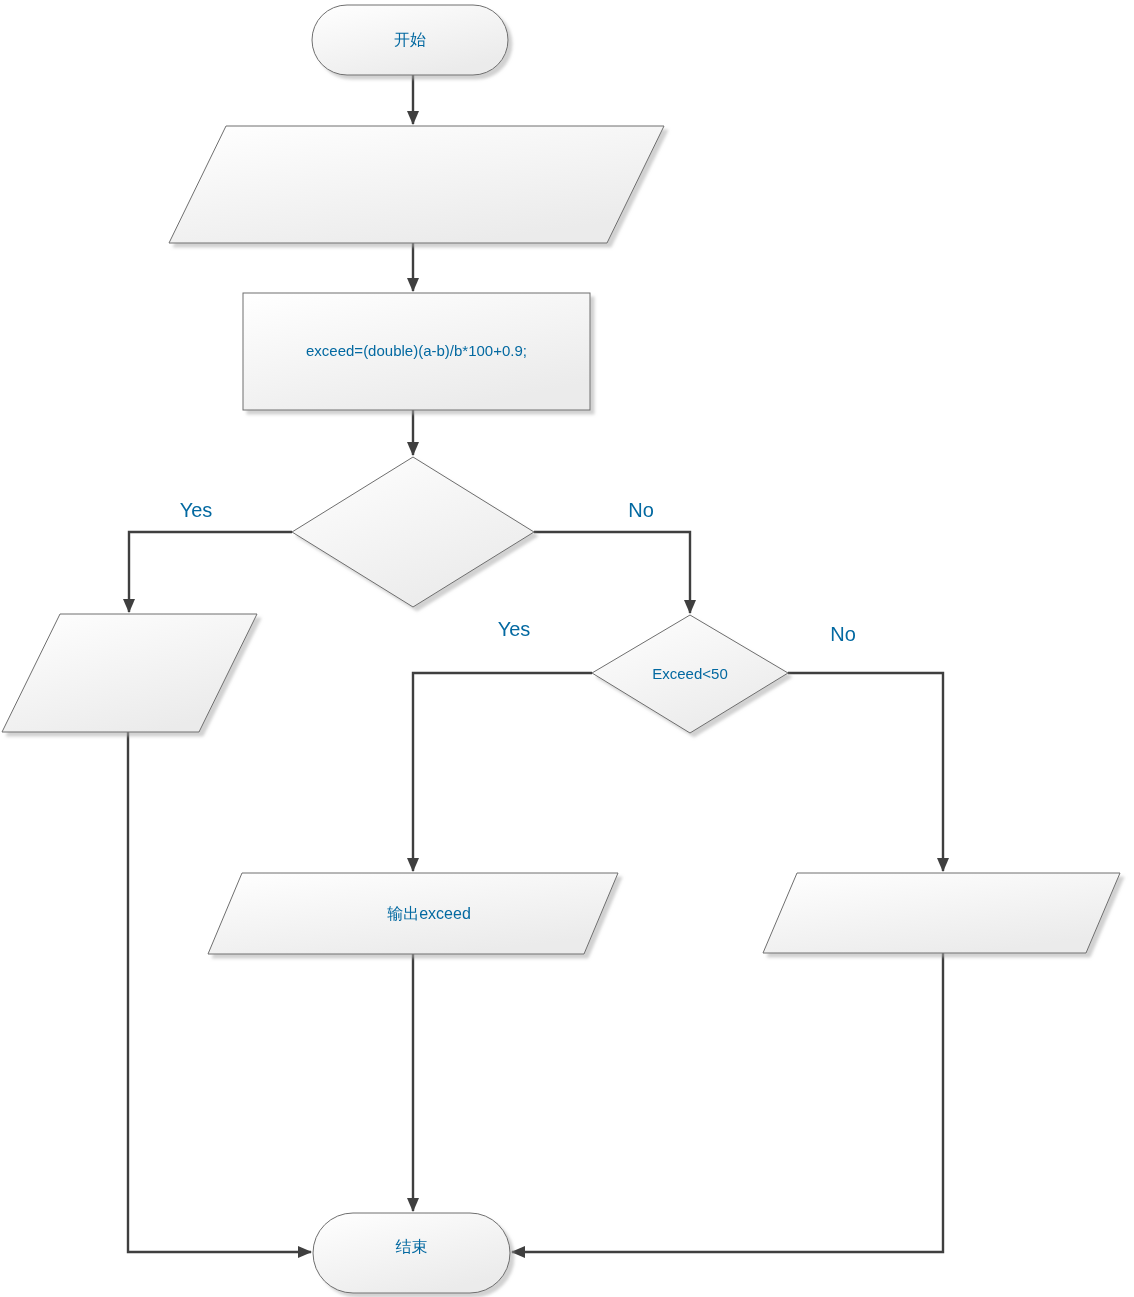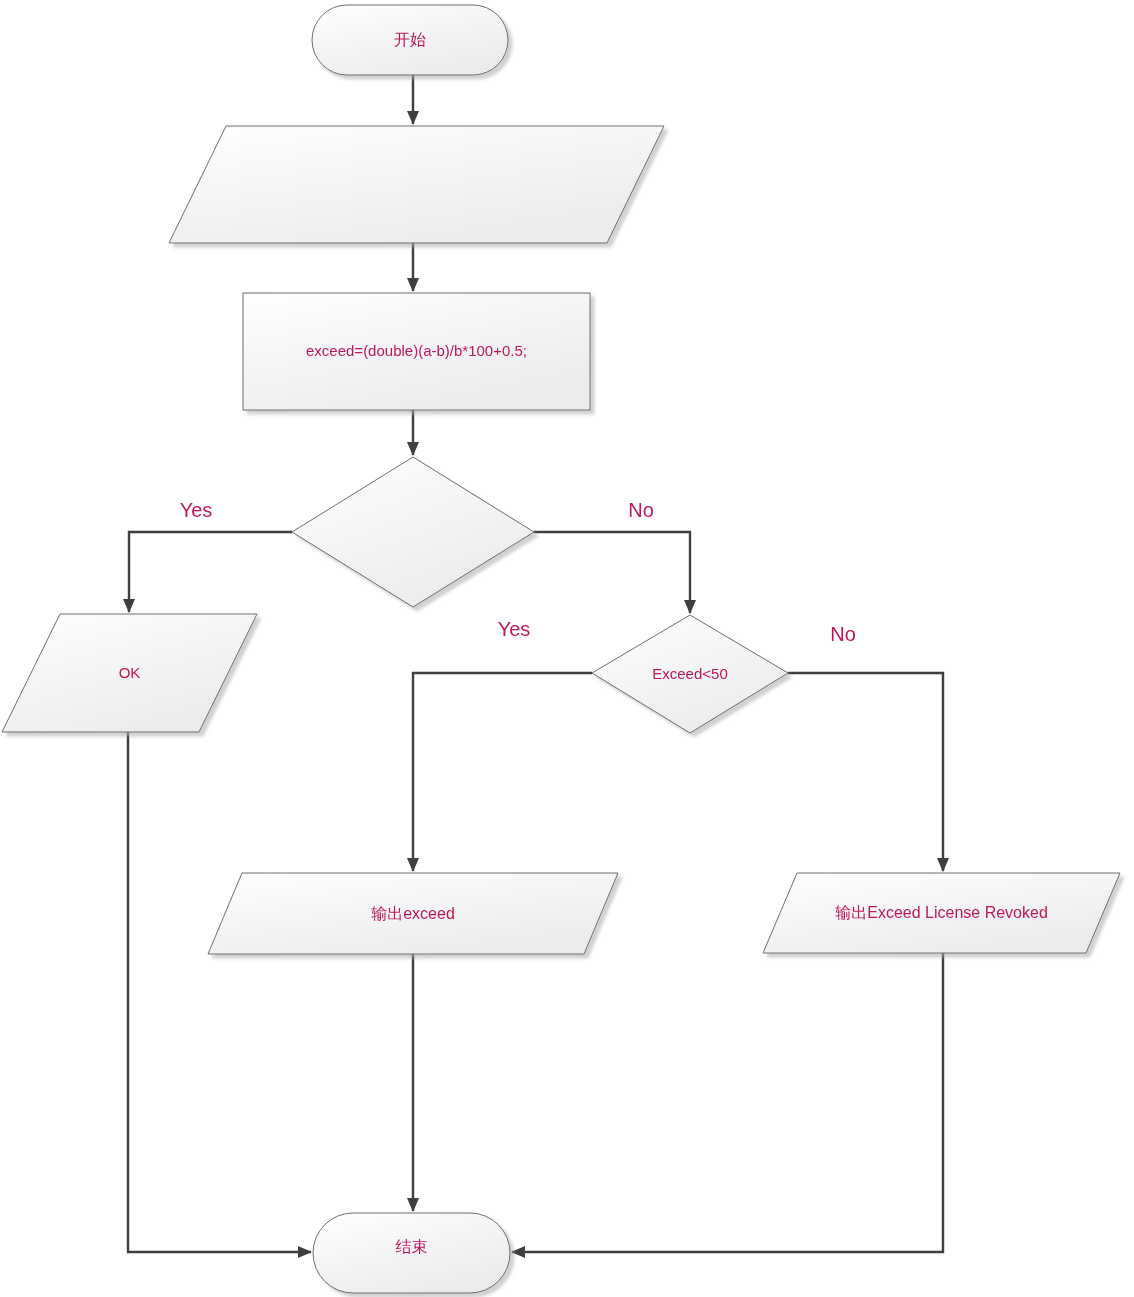--- a/index.html
+++ b/index.html
@@ -6,21 +6,21 @@
     margin: 0;
     padding: 0;
     background: #ffffff;
   }
   #canvas {
     position: relative;
     width: 1134px;
     height: 1297px;
     background: #ffffff;
     font-family: "Liberation Sans", "DejaVu Sans", sans-serif;
-    color: #be185d;
+    color: #0369a1;
     overflow: hidden;
   }
   #diagram-svg {
     position: absolute;
     left: 0;
     top: 0;
   }
   .lbl {
     position: absolute;
     display: flex;
@@ -32,21 +32,21 @@
     white-space: pre-line;
     pointer-events: none;
   }
   .lbl.latin { font-size: 15px; }
   .lbl-start   { left: 312px; top: 5px;    width: 196px; height: 70px; }
   .lbl-input   { left: 226px; top: 126px;  width: 438px; height: 117px; }
   .lbl-process { left: 243px; top: 293px;  width: 347px; height: 117px; line-height: 1.9; }
   .lbl-d1      { left: 292px; top: 457px;  width: 242px; height: 150px; }
   .lbl-ok      { left: 2px;   top: 614px;  width: 255px; height: 118px; }
   .lbl-d2      { left: 592px; top: 615px;  width: 196px; height: 118px; }
-  .lbl-outexc  { left: 208px; top: 873px;  width: 410px; height: 81px;  }
+  .lbl-outexc  { left: 224px; top: 873px;  width: 410px; height: 81px;  }
   .lbl-revoked { left: 763px; top: 873px;  width: 357px; height: 80px;  line-height: 1.6; }
   .lbl-revoked .wrapbox { max-width: 235px; display: inline-block; }
   .lbl-end     { left: 313px; top: 1213px; width: 197px; height: 68px; }
   .edge-lbl {
     position: absolute;
     width: 80px;
     height: 24px;
     display: flex;
     align-items: center;
     justify-content: center;
@@ -101,34 +101,30 @@
       <polygon points="797,873 1120,873 1086,953 763,953" filter="url(#shadow)"></polygon>
       <rect x="313" y="1213" width="197" height="80" rx="40" ry="40" filter="url(#shadow)"></rect>
     </g>
   </svg>
 
   <div class="lbl lbl-start">开始</div>
 
 
   <div class="lbl lbl-process">
     <div>
-      <div class="latin" style="font-size:15px">exceed=(double)(a-b)/b*100+0.5;</div>
+      <div class="latin" style="font-size:15px">exceed=(double)(a-b)/b*100+0.9;</div>
     </div>
   </div>
 
 
-  <div class="lbl latin lbl-ok">OK</div>
 
   <div class="lbl latin lbl-d2">Exceed&lt;50</div>
 
   <div class="lbl lbl-outexc">输出exceed</div>
 
-  <div class="lbl lbl-revoked">
-    <span class="wrapbox">输出Exceed License Revoked</span>
-  </div>
 
   <div class="lbl lbl-end">结束</div>
 
   <div class="edge-lbl lbl-yes1">Yes</div>
   <div class="edge-lbl lbl-no1">No</div>
   <div class="edge-lbl lbl-yes2">Yes</div>
   <div class="edge-lbl lbl-no2">No</div>
 
 </div>
 

